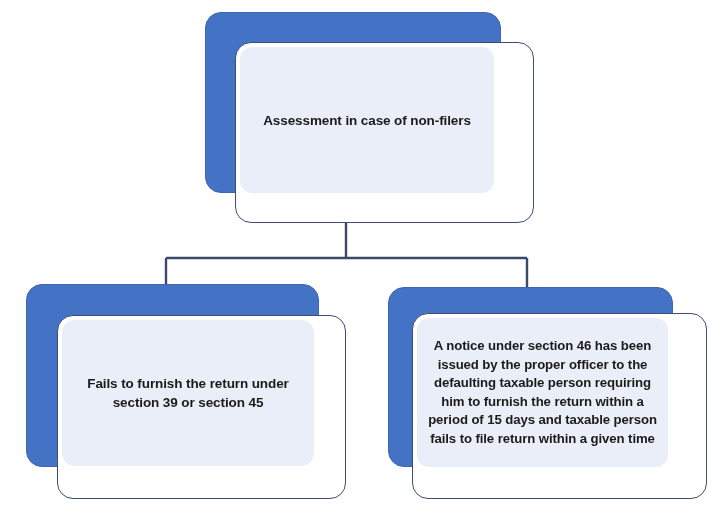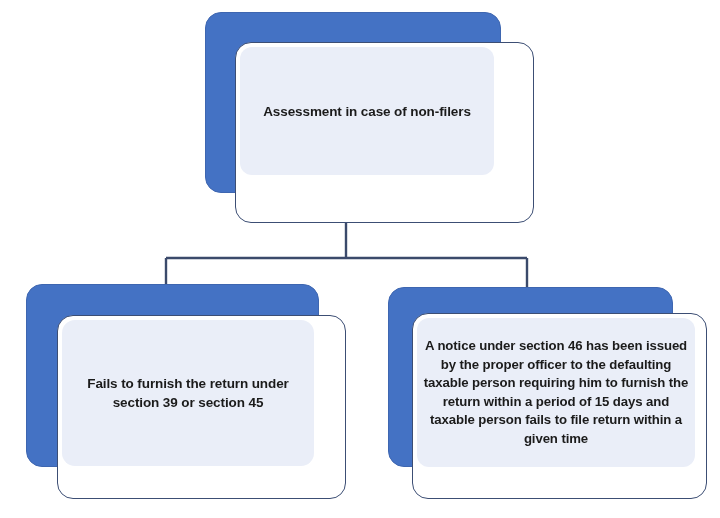--- a/index.html
+++ b/index.html
@@ -61,33 +61,33 @@
     width: 100%;
     text-align: center;
     color: #1B1B1B;
     font-weight: 600;
     letter-spacing: -0.1px;
   }
 
   
   #node-root .node-shadow { left: 205px; top: 12px;  width: 296px; height: 181px; }
   #node-root .node-card   { left: 235px; top: 42px;  width: 299px; height: 181px; }
-  #node-root .node-panel  { left: 240px; top: 47px;  width: 254px; height: 128px; }
+  #node-root .node-panel  { left: 240px; top: 47px;  width: 254px; height: 146px; }
   #node-root .node-text   { font-size: 13.5px; line-height: 17px; }
 
   
   #node-fails .node-shadow { left: 26px;  top: 284px; width: 293px; height: 183px; }
   #node-fails .node-card   { left: 57px;  top: 315px; width: 289px; height: 184px; }
   #node-fails .node-panel  { left: 62px;  top: 320px; width: 252px; height: 146px; border-radius: 13px; }
   #node-fails .node-text   { font-size: 13.5px; line-height: 19px; padding: 0 8px; box-sizing: border-box; }
 
   
   #node-notice .node-shadow { left: 388px; top: 287px; width: 285px; height: 180px; }
   #node-notice .node-card   { left: 412px; top: 313px; width: 295px; height: 186px; }
-  #node-notice .node-panel  { left: 417px; top: 318px; width: 278px; height: 149px; }
+  #node-notice .node-panel  { left: 417px; top: 318px; width: 251px; height: 149px; }
   #node-notice .node-text   { font-size: 13.2px; line-height: 18.5px; padding: 0 4px; box-sizing: border-box; }
 </style>
 </head>
 <body>
 
 <div id="canvas">
 
   <svg class="connector-layer" viewBox="0 0 720 518" width="720" height="518" aria-hidden="true">
     <g fill="none" stroke="#3B4A6B" stroke-width="2.4" stroke-linecap="butt">
 

